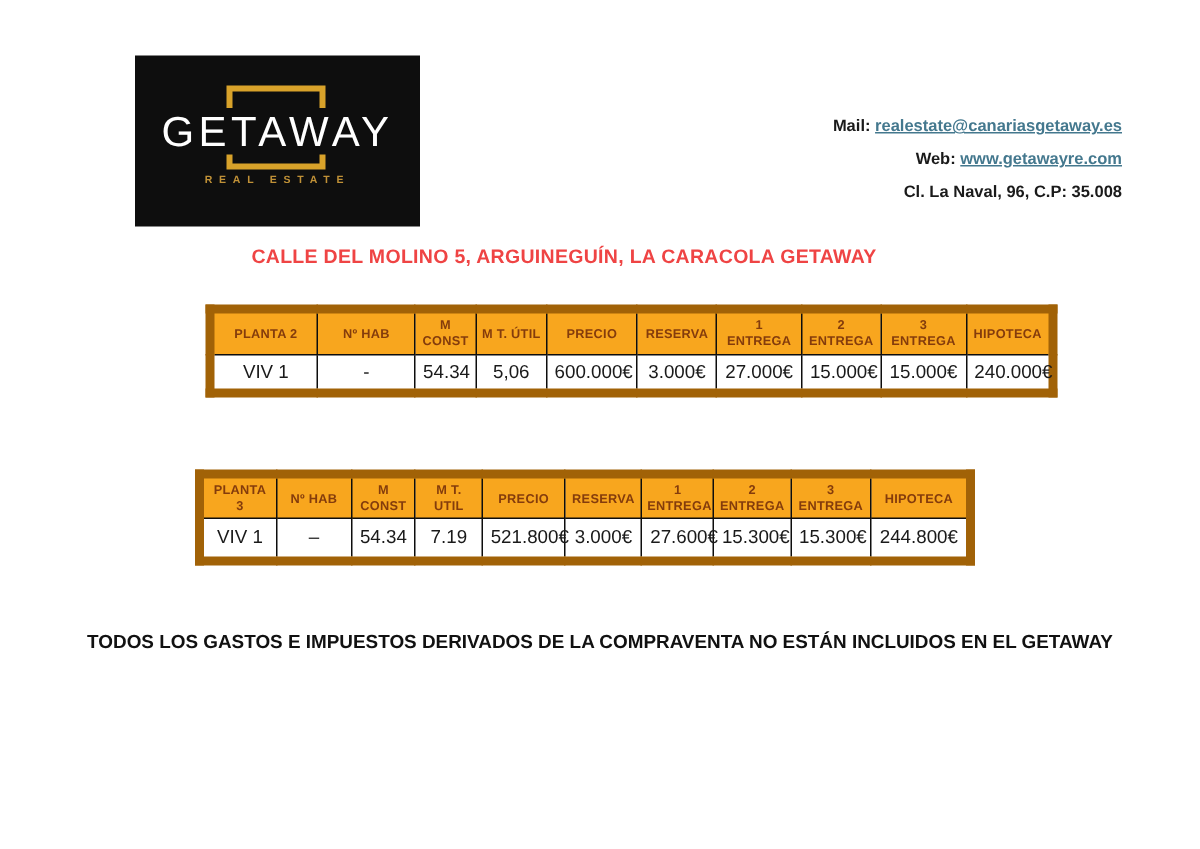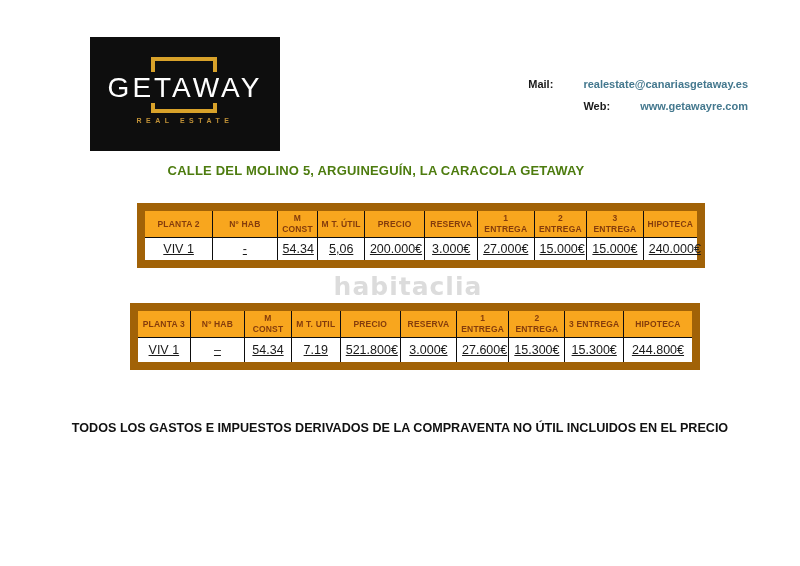--- a/index.html
+++ b/index.html
@@ -55,52 +55,52 @@
     top: 73px; right: 52px;
     text-align: right;
     font-size: 11px;
     font-weight: 700;
     color: #1a1a1a;
     line-height: 22px;
   }
   .contact-line { white-space: nowrap; }
   .contact a.link {
     color: #44788e;
+    text-decoration: underline;
     cursor: pointer;
-    margin-left: 27px;
   }
 
   
   .doc-title {
     position: absolute;
     left: 0; right: 48px; top: 163px;
     text-align: center;
     font-size: 13px;
     font-weight: 700;
-    color: #4d7c0f;
+    color: #ef4444;
     letter-spacing: 0.2px;
   }
   .footer-note {
     position: absolute;
     left: 0; right: 0; top: 421px;
     text-align: center;
     font-size: 12.6px;
     font-weight: 700;
     color: #111111;
   }
 
   
   .tbl-wrap { position: absolute; }
   .tbl1 { left: 137px; top: 203px; width: 568px; }
-  .tbl2 { left: 130px; top: 303px; width: 570px; }
+  .tbl2 { left: 130px; top: 313px; width: 520px; }
   table.price-table {
     border-collapse: collapse;
     width: 100%;
     table-layout: fixed;
-    border: 8px solid #a16207;
+    border: 6px solid #a16207;
   }
   table.price-table th {
     background: #f8a61e;
     color: #843c0c;
     font-size: 8.5px;
     font-weight: 700;
     border: 1.6px solid #0d0d0d;
     text-align: center;
     vertical-align: middle;
     padding: 2px 3px;
@@ -108,21 +108,20 @@
     letter-spacing: 0.2px;
   }
   table.price-table td {
     border: 1.6px solid #0d0d0d;
     font-size: 12.5px;
     color: #1a1a1a;
     text-align: center;
     vertical-align: middle;
     padding: 0 5px;
     white-space: nowrap;
-    text-decoration: underline;
   }
   .tbl1 th { height: 30px; }
   .tbl1 td { height: 26px; }
   .tbl2 th { height: 28px; }
   .tbl2 td { height: 28px; }
   td.al-r { text-align: right; }
   td.al-l { text-align: left; }
 
   
   .watermark {
@@ -151,20 +150,21 @@
 
   <div class="contact">
     <div class="contact-line">
       <span>Mail:</span>
       <a class="link">realestate@canariasgetaway.es</a>
     </div>
     <div class="contact-line">
       <span>Web:</span>
       <a class="link">www.getawayre.com</a>
     </div>
+    <div class="contact-line">Cl. La Naval, 96, C.P: 35.008</div>
   </div>
 
   <div class="doc-title">CALLE DEL MOLINO 5, ARGUINEGUÍN, LA CARACOLA GETAWAY</div>
 
   <div class="tbl-wrap tbl1">
       <table class="price-table">
         <colgroup>
           <col style="width: 12.8%;">
           <col style="width: 11.5%;">
           <col style="width: 7.3%;">
@@ -189,32 +189,31 @@
             <th>3 ENTREGA</th>
             <th>HIPOTECA</th>
           </tr>
         </thead>
         <tbody>
           <tr>
             <td>VIV 1</td>
             <td>-</td>
             <td>54.34</td>
             <td>5,06</td>
-            <td>200.000€</td>
+            <td>600.000€</td>
             <td>3.000€</td>
             <td>27.000€</td>
             <td>15.000€</td>
             <td>15.000€</td>
             <td>240.000€</td>
           </tr>
         </tbody>
       </table>
     </div>
 
-  <div class="watermark">habitaclia</div>
 
   <div class="tbl-wrap tbl2">
       <table class="price-table">
         <colgroup>
           <col style="width: 10%;">
           <col style="width: 9.7%;">
           <col style="width: 8.3%;">
           <col style="width: 8.7%;">
           <col style="width: 10.7%;">
           <col style="width: 10%;">
@@ -247,15 +246,15 @@
             <td>3.000€</td>
             <td>27.600€</td>
             <td>15.300€</td>
             <td>15.300€</td>
             <td>244.800€</td>
           </tr>
         </tbody>
       </table>
     </div>
 
-  <div class="footer-note">TODOS LOS GASTOS E IMPUESTOS DERIVADOS DE LA COMPRAVENTA NO ÚTIL INCLUIDOS EN EL PRECIO</div>
+  <div class="footer-note">TODOS LOS GASTOS E IMPUESTOS DERIVADOS DE LA COMPRAVENTA NO ESTÁN INCLUIDOS EN EL GETAWAY</div>
 
 </div>
 
 </body></html>

